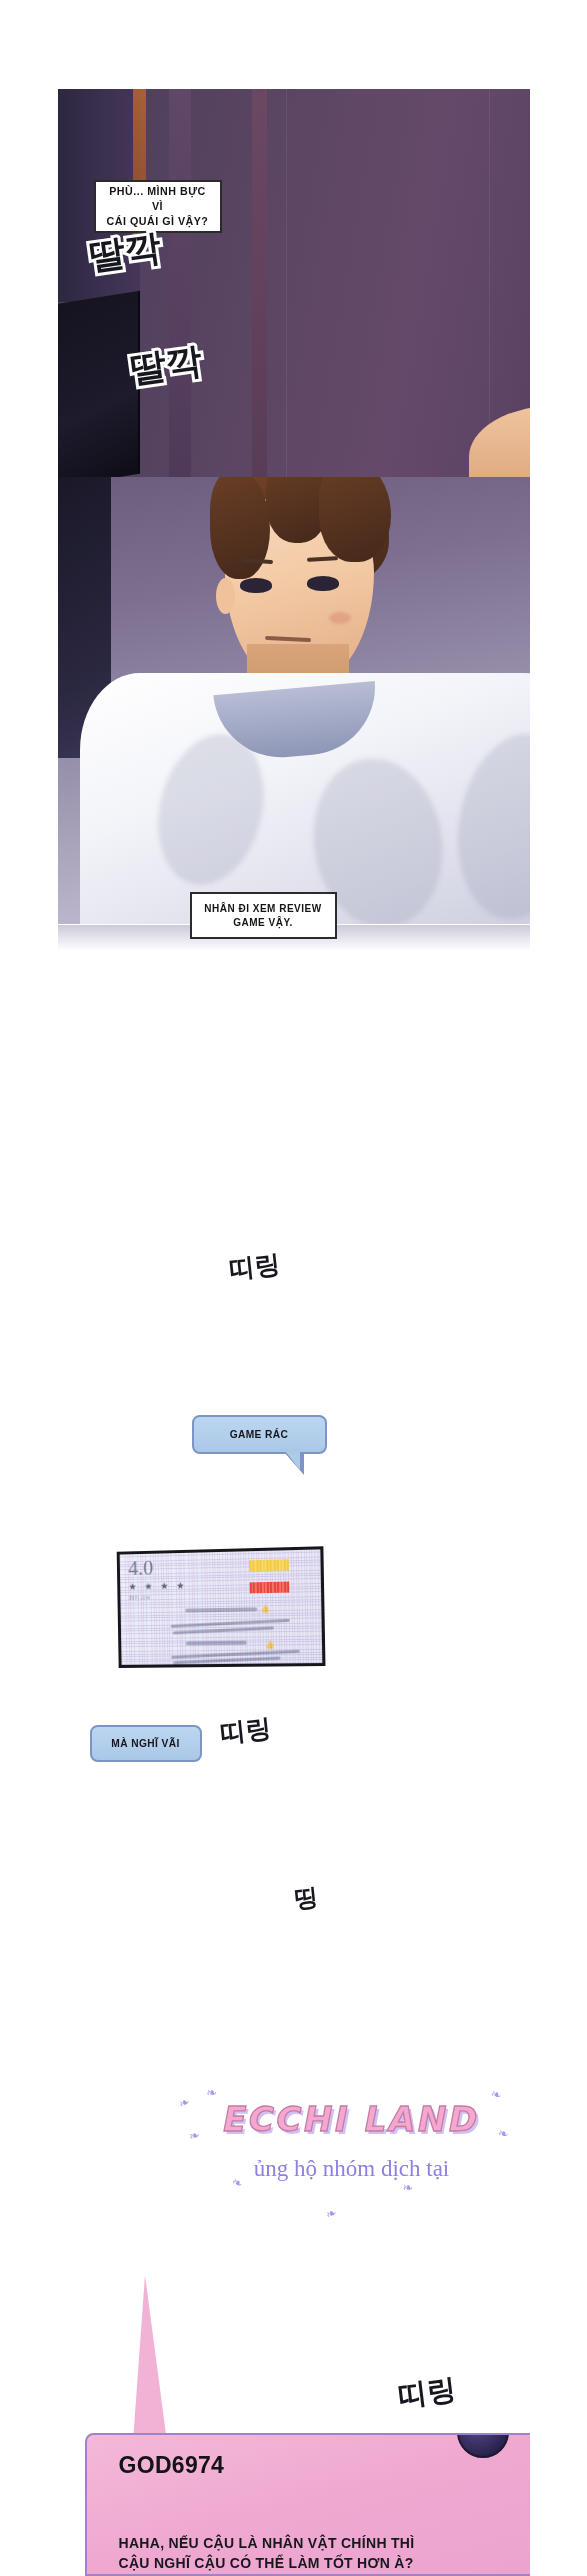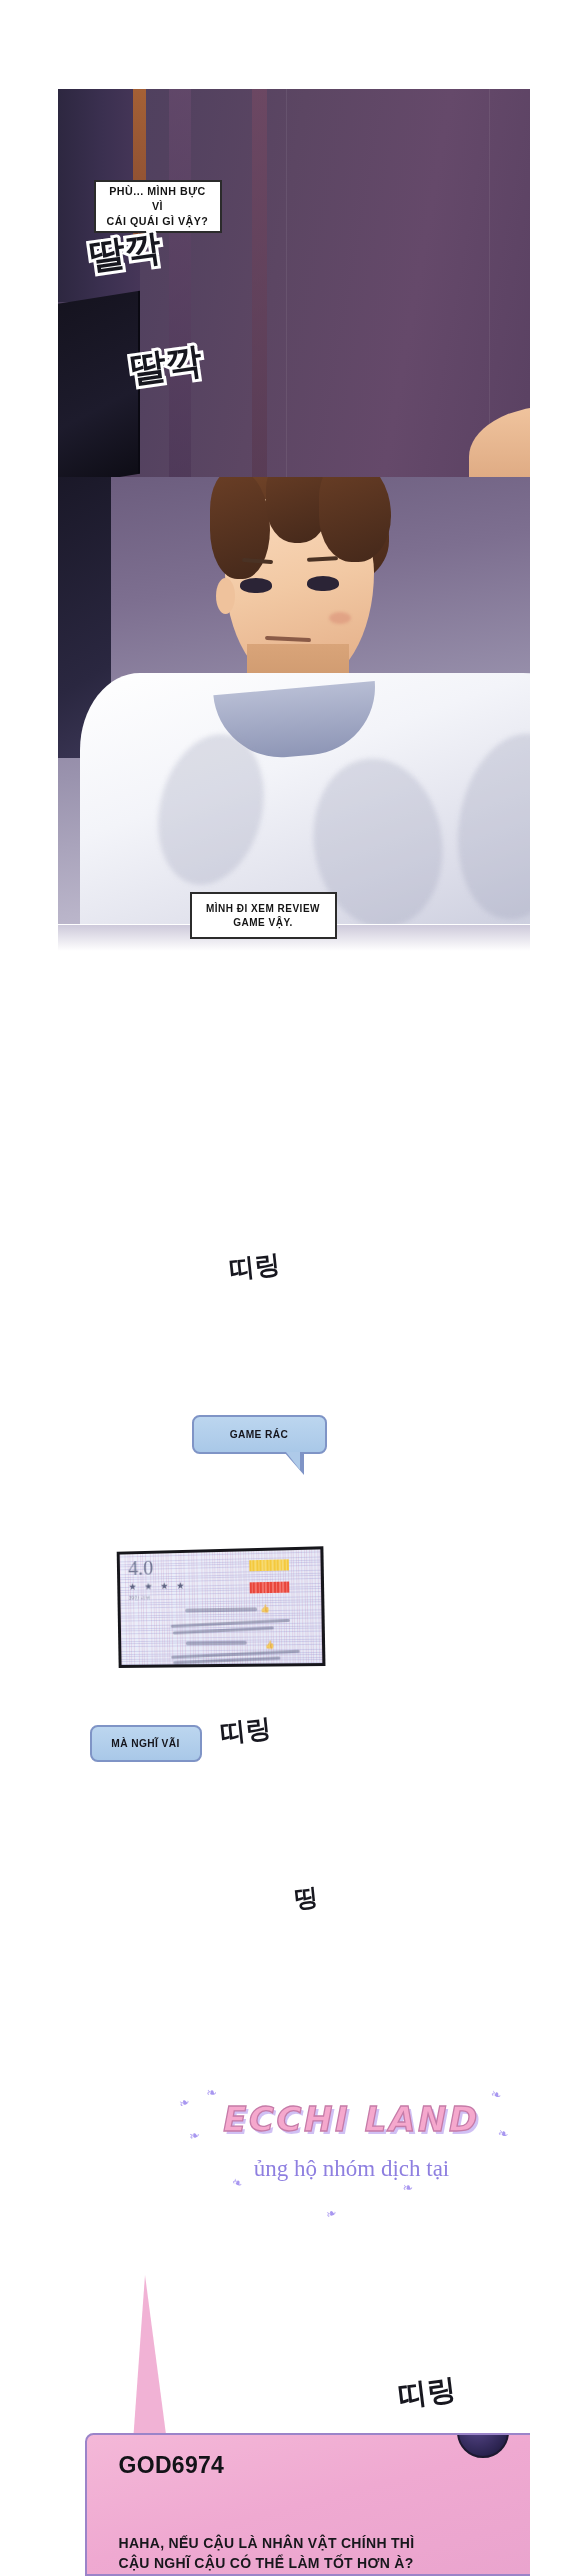--- a/index.html
+++ b/index.html
@@ -477,21 +477,21 @@
 
   <div class="sbox" id="bubble-1">
     <span>
       <span>PHÙ... MÌNH BỰC VÌ</span><br>
       <span>CÁI QUÁI GÌ VẬY?</span>
     </span>
   </div>
 
   <div class="sbox" id="bubble-2">
     <span>
-      <span>MÌNH ĐI XEM REVIEW</span><br>
+      <span>NHÂN ĐI XEM REVIEW</span><br>
       <span>GAME VẬY.</span>
     </span>
   </div>
 
   <div class="sfx sfx-outline" id="sfx-1">딸깍</div>
   <div class="sfx sfx-outline" id="sfx-2">딸깍</div>
 
 
   <div class="sfx" id="sfx-3">띠링</div>
 

